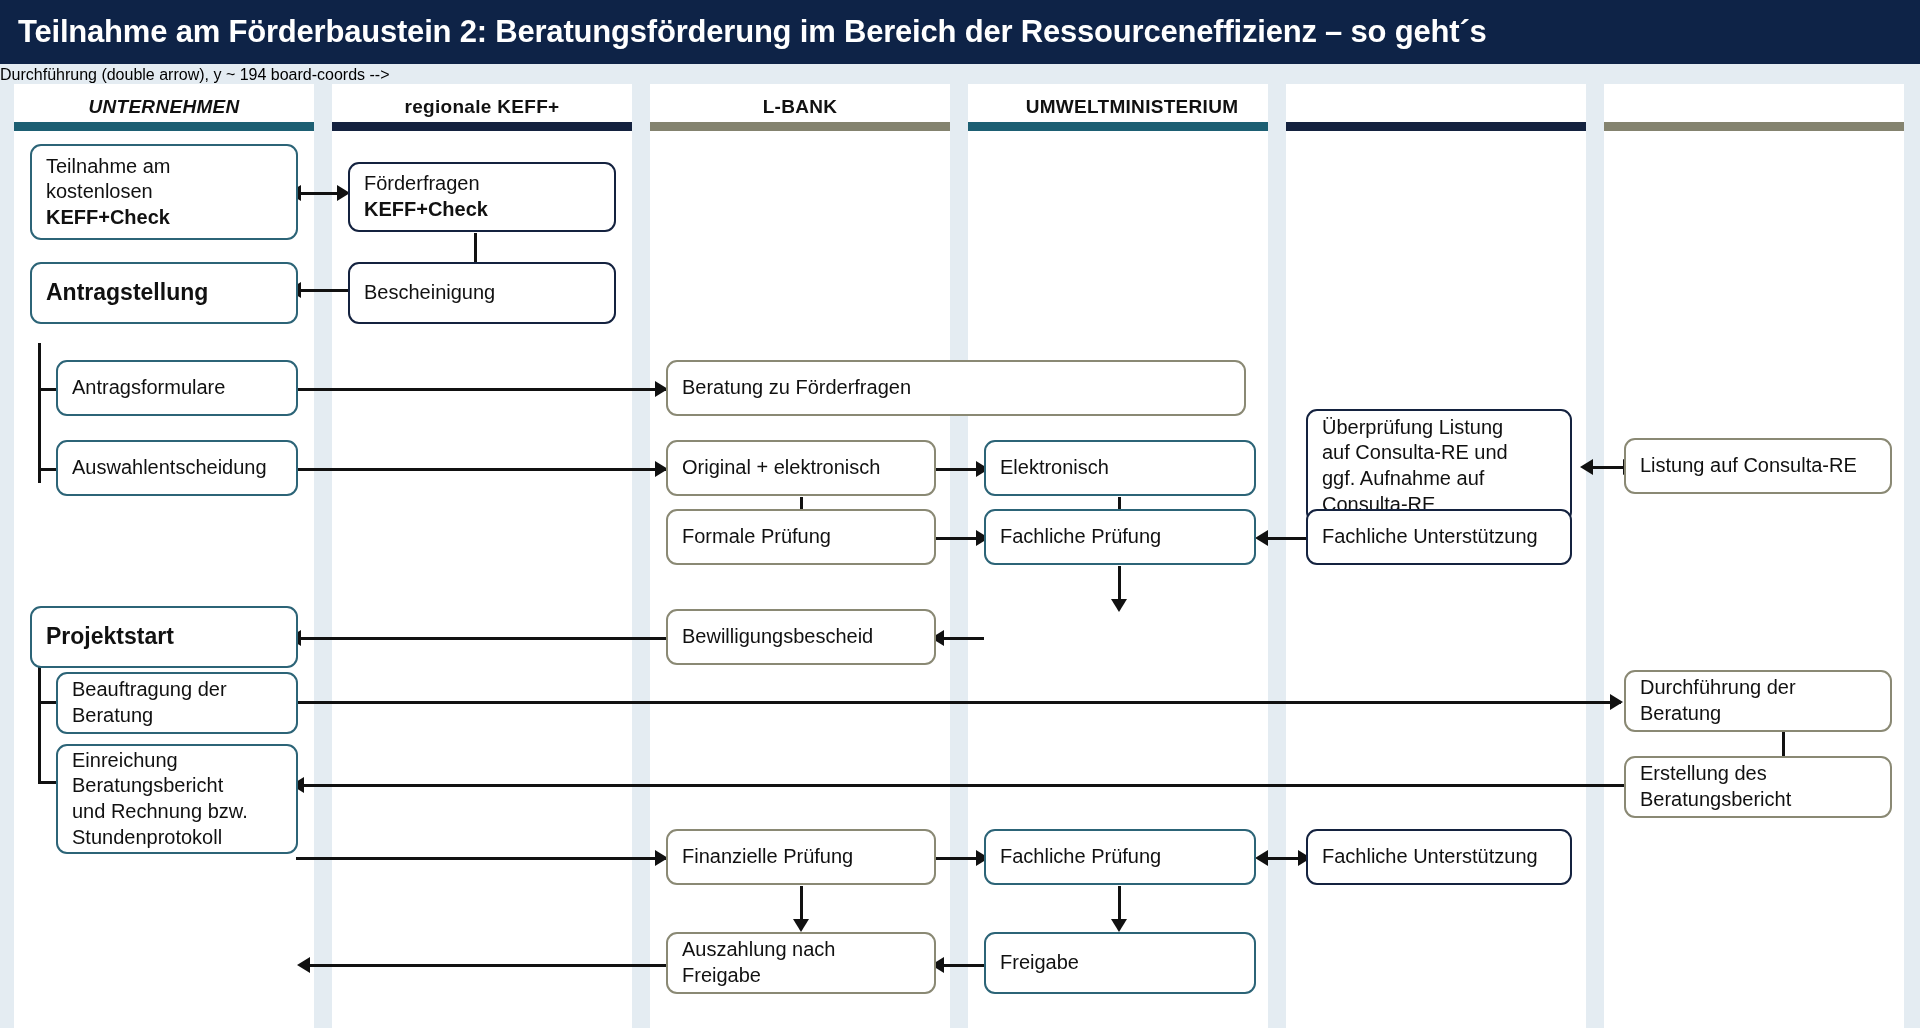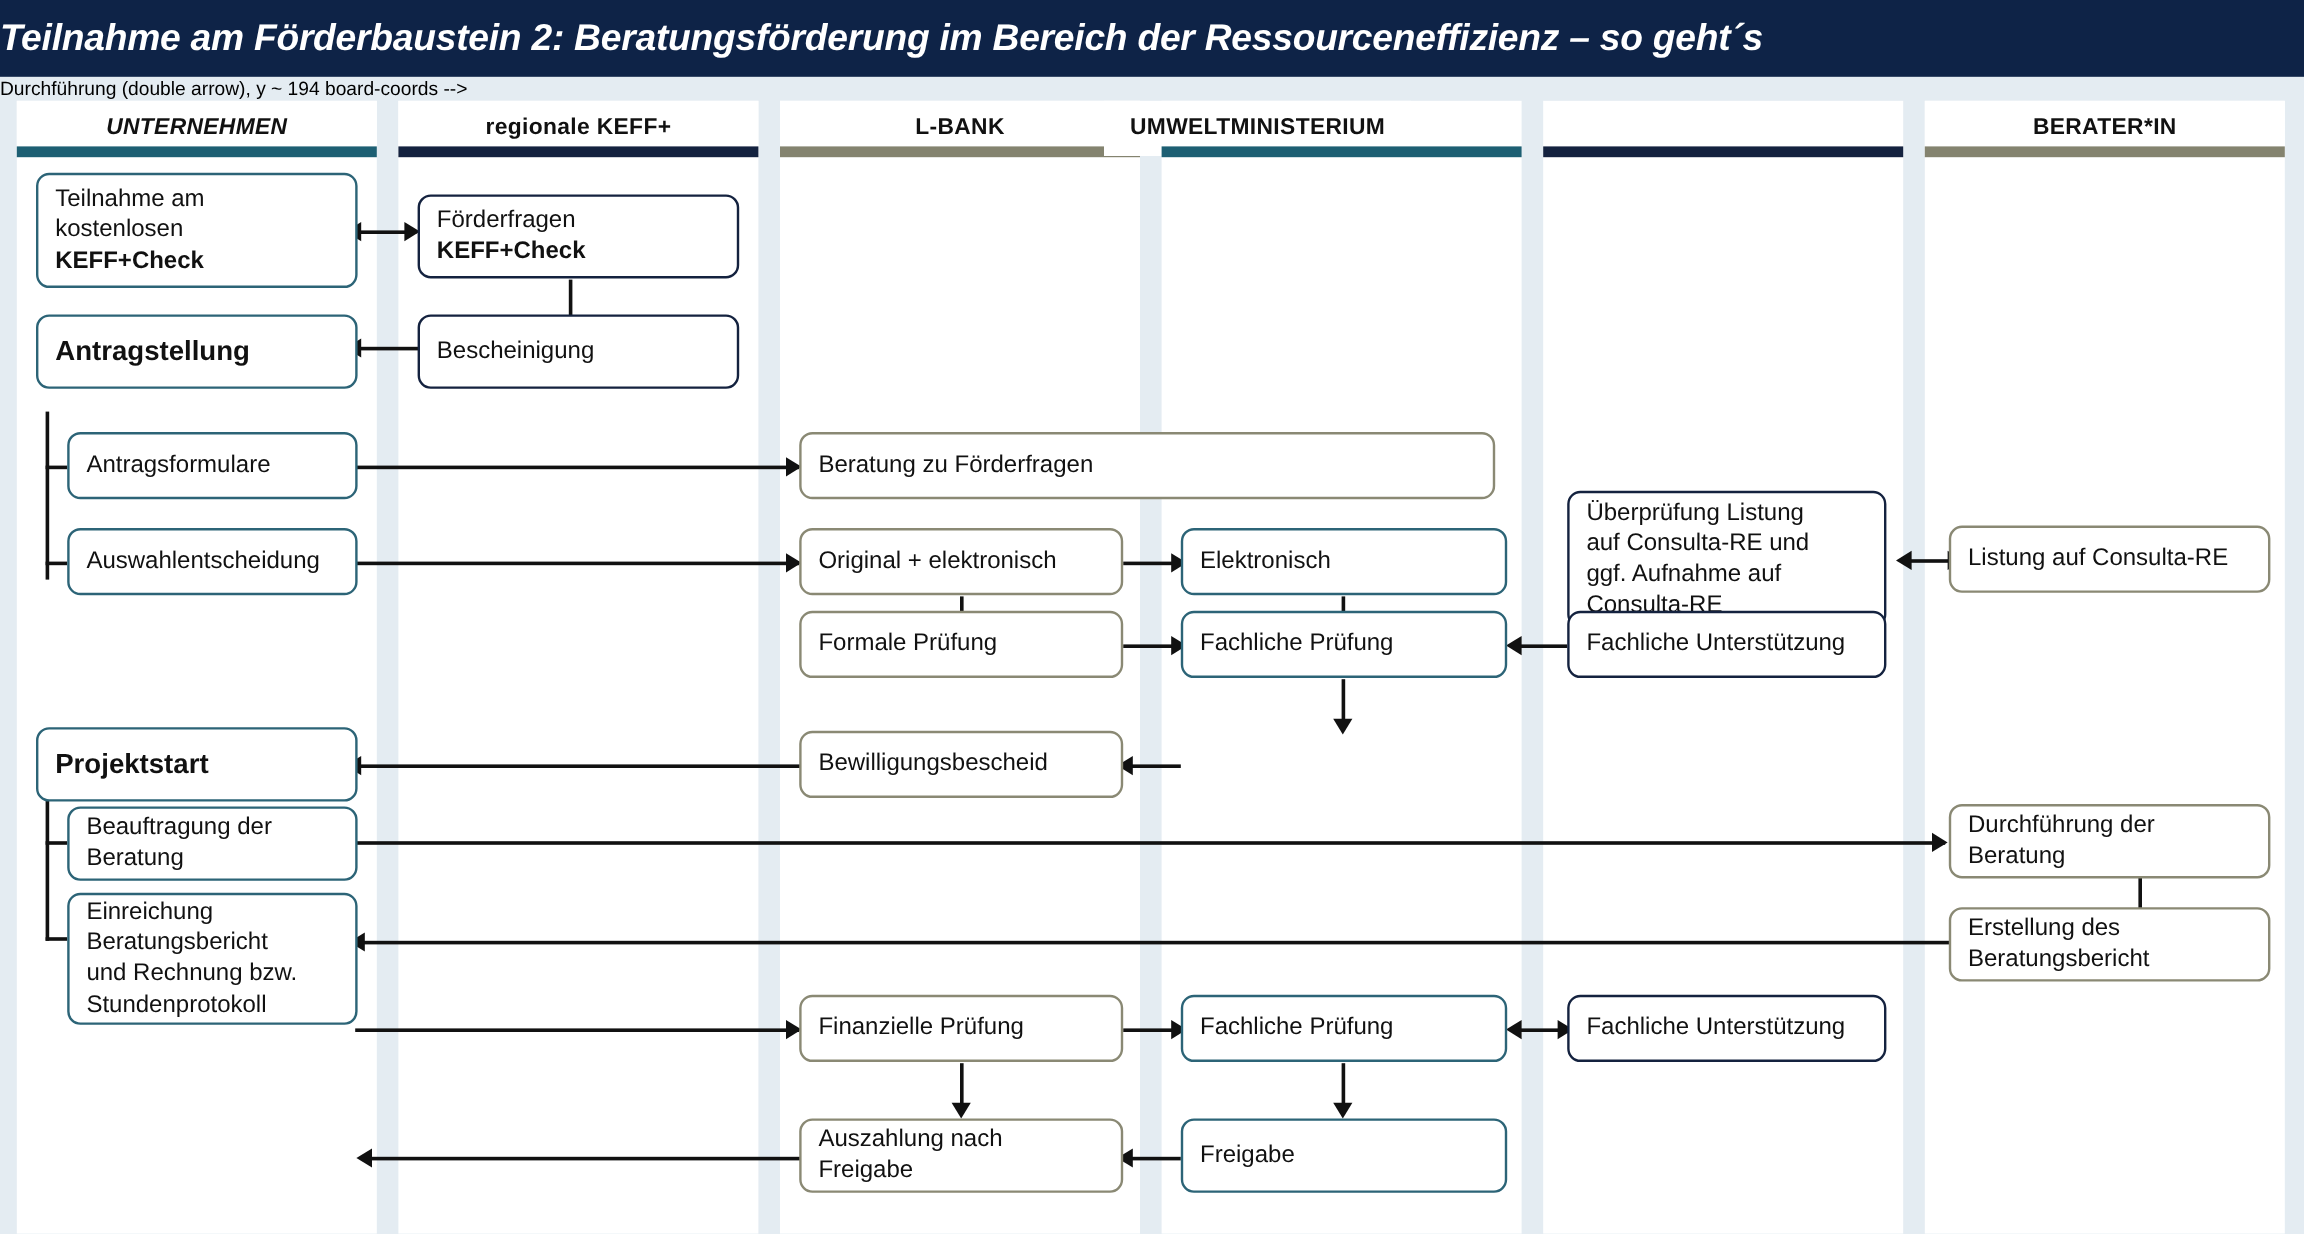--- a/index.html
+++ b/index.html
@@ -15,22 +15,22 @@
   #title-bar{
     position:absolute;left:0;top:0;width:1920px;height:64px;
     background:#0e2347;
     display:flex;align-items:center;
   }
   #title-text{
     color:#ffffff;
     font-size:31px;
     font-weight:bold;
     letter-spacing:-0.2px;
+    padding-left:18px;
     white-space:nowrap;
-    font-style:italic;
   }
 
   
   #board{
     position:absolute;left:0;top:66px;width:1920px;height:962px;
     background:#e4ecf2;
   }
 
   .lane{
     position:absolute;
@@ -117,30 +117,27 @@
   <div class="lane-head" style="left:332px;width:300px;">
     <span class="lane-title">regionale KEFF+</span>
   </div>
   <div class="lane-rule" style="left:332px;top:56px;width:300px;background:#14223f;"></div>
 
   <div class="lane-head" style="left:650px;width:300px;">
     <span class="lane-title">L-BANK</span>
   </div>
   <div class="lane-rule" style="left:650px;top:56px;width:300px;background:#84836f;"></div>
 
-  <div class="lane-head" style="left:920px;width:256px;">
+  <div class="lane-head" style="left:1004px;width:256px;">
     <span class="lane-title">UMWELTMINISTERIUM</span>
   </div>
   <div class="lane-rule" style="left:968px;top:56px;width:300px;background:#1d5f73;"></div>
 
   <div class="lane-rule" style="left:1286px;top:56px;width:300px;background:#14223f;"></div>
 
-  <div class="lane-head" style="left:1604px;width:300px;">
-    <span class="lane-title">BERATER*IN</span>
-  </div>
   <div class="lane-rule" style="left:1604px;top:56px;width:300px;background:#84836f;"></div>
 
 
   
 
     Durchführung  (double arrow), y ~ 194 board-coords --&gt;
   <div class="hline" style="left:297px;top:126px;width:50px;"></div>
   <div class="arrow left" style="left:288px;top:119px;"></div>
   <div class="arrow right" style="left:337px;top:119px;"></div>
 

